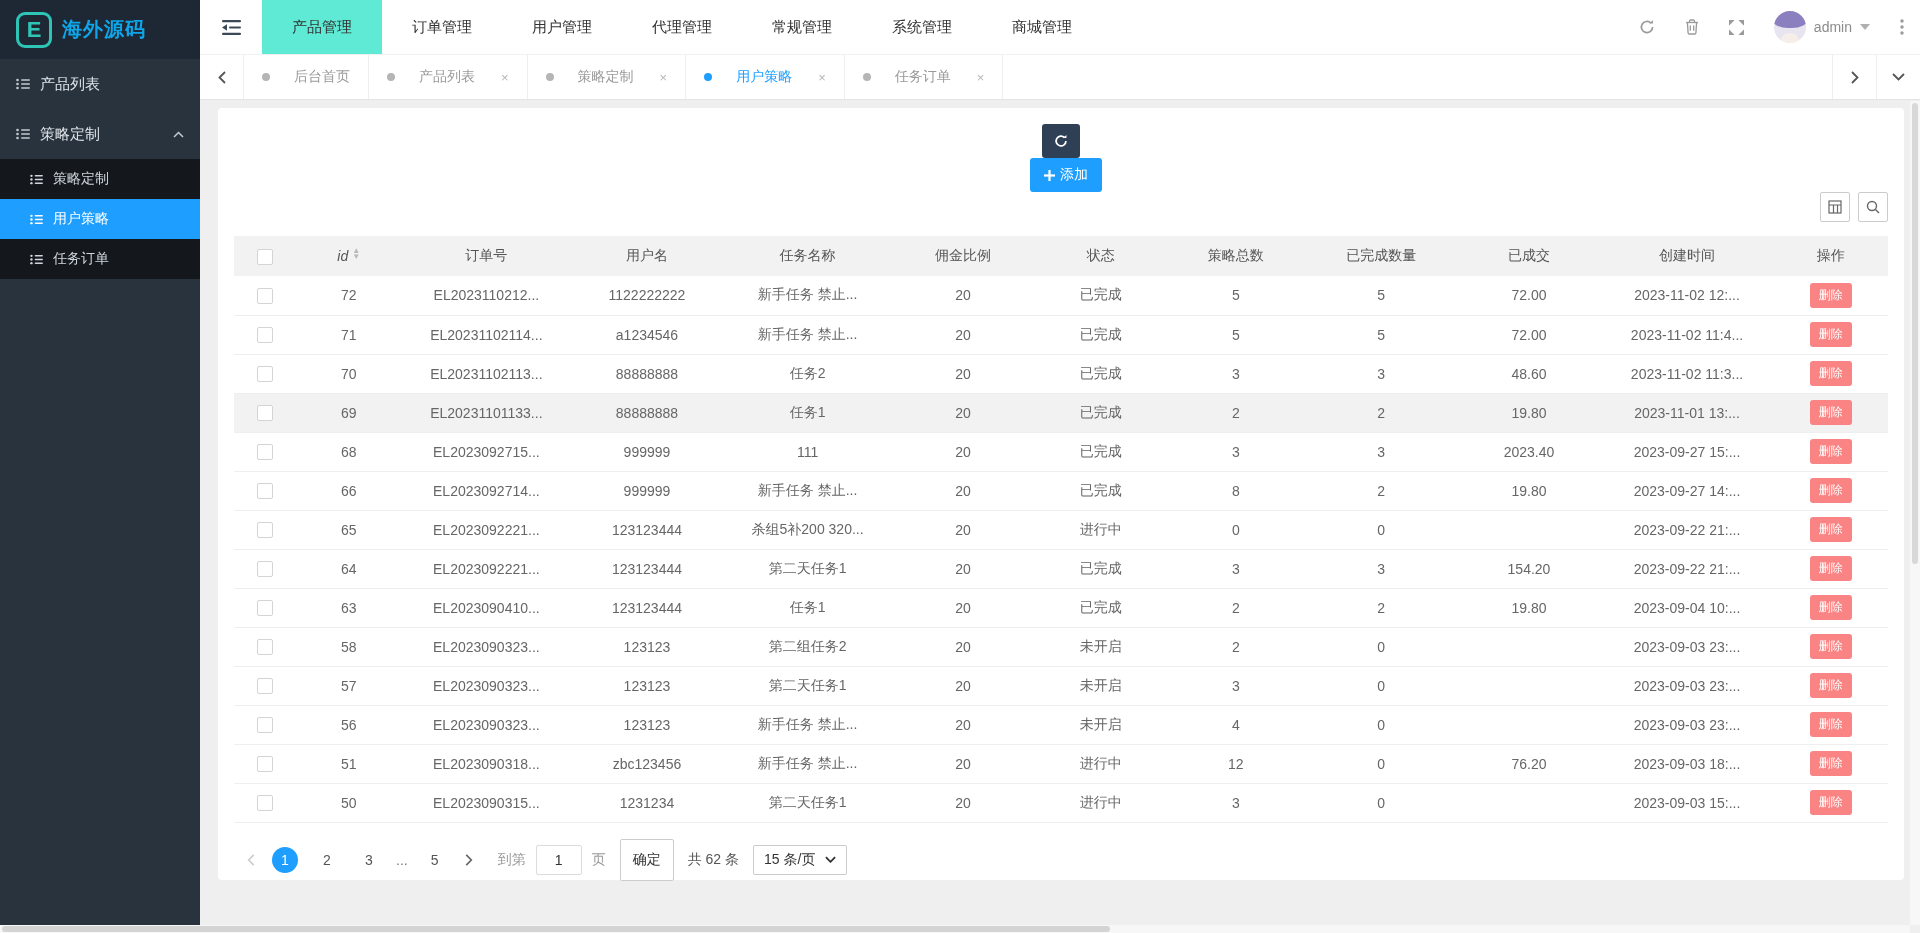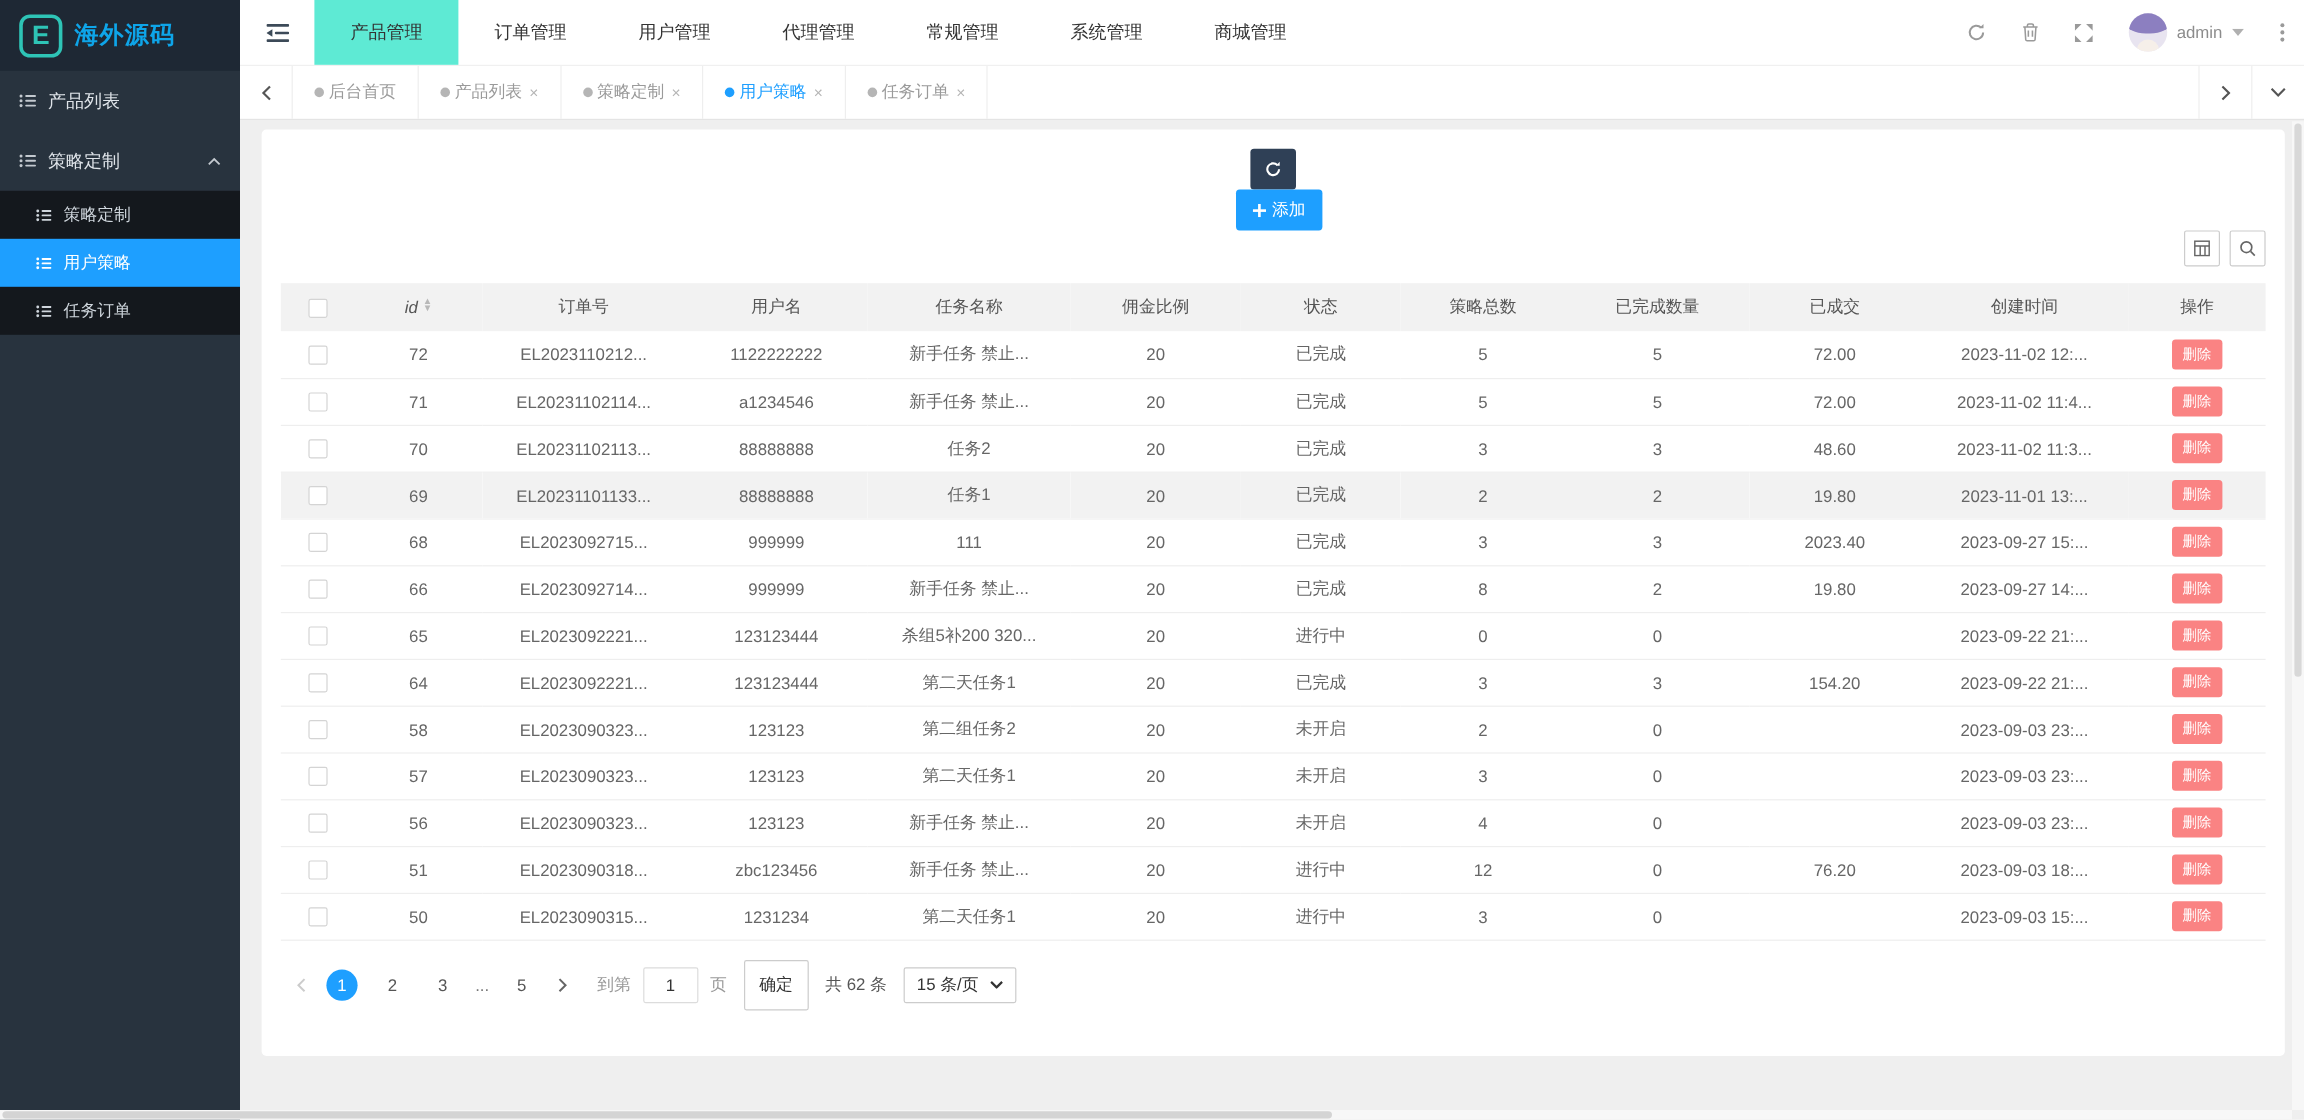--- a/index.html
+++ b/index.html
@@ -30,21 +30,21 @@
   .hicon { display:flex; align-items:center; justify-content:center; cursor:pointer; color:#9a9a9a; }
   .user-chip { display:flex; align-items:center; gap:8px; cursor:pointer; }
   .avatar { width:32px; height:32px; border-radius:50%; position:relative; overflow:hidden; background:#e8e4f0; }
   .avatar::before { content:""; position:absolute; top:-2px; left:-2px; right:-2px; height:60%; background:#8c7fc0; border-radius:50% 50% 45% 45%; }
   .avatar::after { content:""; position:absolute; bottom:-6px; left:7px; width:18px; height:16px; background:#f6efe9; border-radius:50% 50% 0 0; }
   .user-name { font-size:14px; color:#8c8c8c; }
 
   .tabbar { height:45px; background:#fff; border-bottom:1px solid #e4e4e4; display:flex; align-items:stretch; }
   .tab-nav-btn { width:44px; display:flex; align-items:center; justify-content:center; color:#555; border-right:1px solid #eee; cursor:pointer; }
   .tab-nav-btn.right { border-right:none; border-left:1px solid #eee; }
-  .tab { display:flex; align-items:center; gap:4px; padding:0 18px; border-right:1px solid #eee; font-size:14px; color:#9a9a9a; cursor:pointer; white-space:nowrap; }
+  .tab { display:flex; align-items:center; gap:24px; padding:0 18px; border-right:1px solid #eee; font-size:14px; color:#9a9a9a; cursor:pointer; white-space:nowrap; }
   .tab .dot { width:8px; height:8px; border-radius:50%; background:#b5b5b5; }
   .tab .close { font-size:13px; color:#b5b5b5; margin-left:2px; }
   .tab.active { color:#1e9fff; }
   .tab.active .dot { background:#1e9fff; }
   .tab-spacer { flex:1; }
 
   .content { flex:1; background:#efefef; padding:8px 16px 0 18px; }
   .card { background:#fff; border-radius:4px; height:772px; padding:16px; }
 
   .card-toolbar { display:flex; align-items:center; margin-bottom:14px;flex-direction:column; }
@@ -437,20 +437,34 @@
     <td>第二天任务1</td>
     <td>20</td>
     <td>已完成</td>
     <td>3</td>
     <td>3</td>
     <td>154.20</td>
     <td>2023-09-22 21:...</td>
     <td><span class="del-btn">删除</span></td>
   </tr>
 
+  <tr>
+    <td><span class="checkbox"></span></td>
+    <td>63</td>
+    <td>EL2023090410...</td>
+    <td>123123444</td>
+    <td>任务1</td>
+    <td>20</td>
+    <td>已完成</td>
+    <td>2</td>
+    <td>2</td>
+    <td>19.80</td>
+    <td>2023-09-04 10:...</td>
+    <td><span class="del-btn">删除</span></td>
+  </tr>
 
 
   <tr>
     <td><span class="checkbox"></span></td>
     <td>58</td>
     <td>EL2023090323...</td>
     <td>123123</td>
     <td>第二组任务2</td>
     <td>20</td>
     <td>未开启</td>

